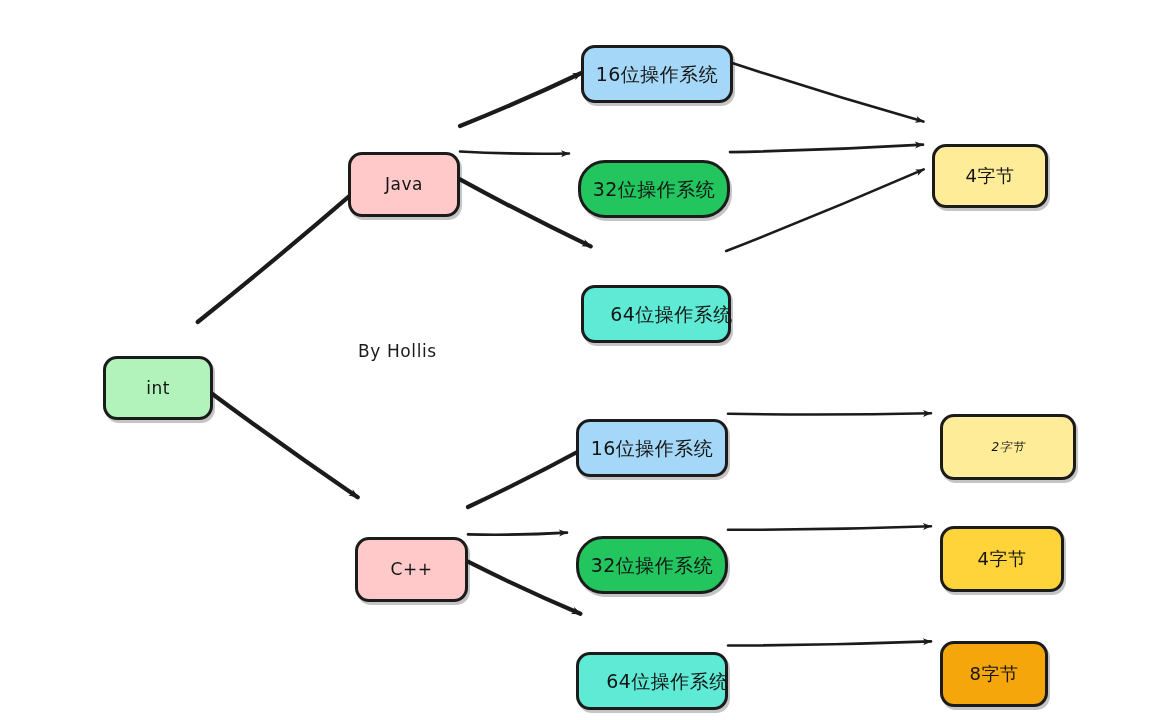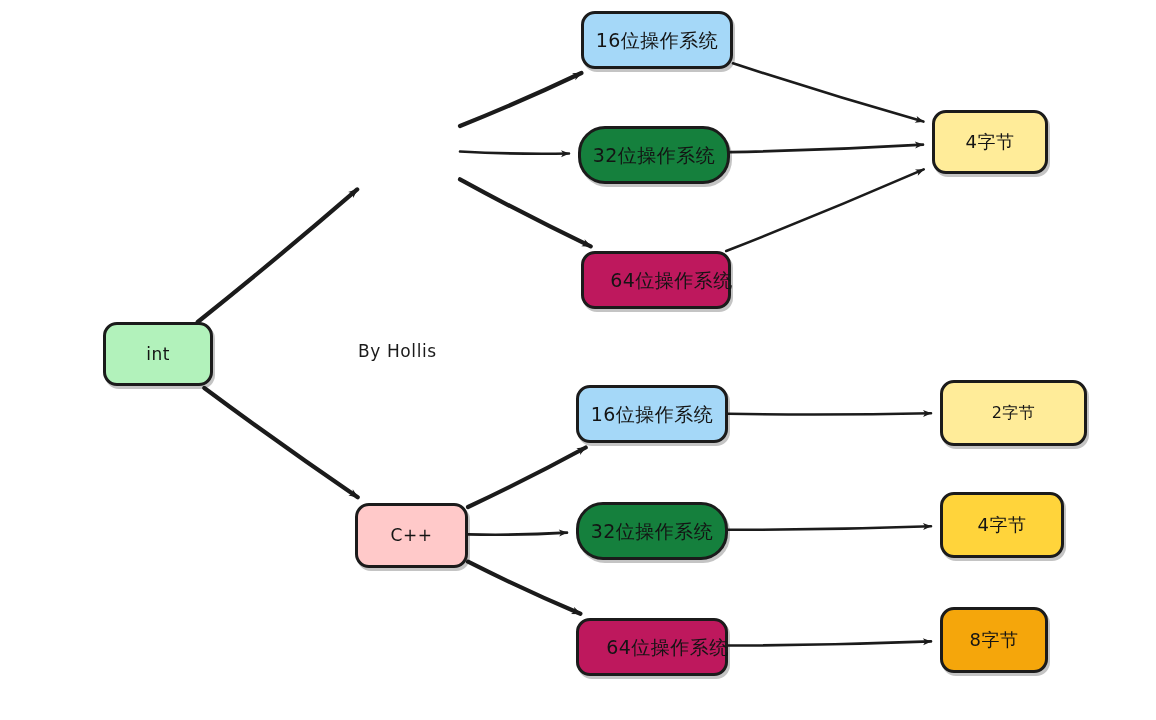--- a/index.html
+++ b/index.html
@@ -30,31 +30,32 @@
     border: 3px solid #1b1b1b;
     border-radius: 14px;
     display: flex;
     align-items: center;
     justify-content: center;
     font-family: "DejaVu Sans", sans-serif;
     color: #141414;
     letter-spacing: 0.5px;
     z-index: 3;
     box-shadow: 2px 3px 0 rgba(20,20,20,0.25);
+    margin-top: 34px;
   }
   .node-label {
     display: block;
     line-height: 1;
     white-space: nowrap;
   }
   .n-root   { background: #b2f2bb; }
   .n-lang   { background: #ffc9c9; }
   .n-os16   { background: #a5d8f8; }
-  .n-os32   { background: #15803d; border-radius: 27px; }
-  .n-os64   { background: #be185d; padding-left: 31px; }
+  .n-os32   { background: #22c55e; border-radius: 27px; }
+  .n-os64   { background: #5eead4; padding-left: 31px; }
   .n-res-l  { background: #ffec99; }
   .n-res-m  { background: #ffd43b; }
   .n-res-h  { background: #f5a60b; }
 
   .watermark {
     position: absolute;
     font-family: "DejaVu Sans", sans-serif;
     color: #1a1a1a;
     font-size: 17px;
     letter-spacing: 0.6px;
@@ -90,20 +91,23 @@
         <path d="M728.0,413.8 Q829.5,415.5 931.0,413.2" fill="none" stroke="#1b1b1b" stroke-width="2.6" stroke-linecap="round" marker-end="url(#arrow-thin)"></path>
         <path d="M728.0,529.7 Q829.5,530.0 931.0,526.2" fill="none" stroke="#1b1b1b" stroke-width="2.6" stroke-linecap="round" marker-end="url(#arrow-thin)"></path>
         <path d="M728.0,645.5 Q829.5,645.4 931.0,641.4" fill="none" stroke="#1b1b1b" stroke-width="2.6" stroke-linecap="round" marker-end="url(#arrow-thin)"></path>
       </g>
   </svg>
 
   <div class="node n-root" style="left:103px; top:322px; width:110px; height:64px; font-size:17px;">
     <span class="node-label">int</span>
   </div>
 
+  <div class="node n-lang" style="left:348px; top:118px; width:112px; height:65px; font-size:17px;">
+    <span class="node-label">Java</span>
+  </div>
 
   <div class="node n-lang" style="left:355px; top:503px; width:113px; height:65px; font-size:17px;">
     <span class="node-label">C++</span>
   </div>
 
   <div class="node n-os16" style="left:581px; top:11px; width:152px; height:58px; font-size:19px;">
     <span class="node-label">16位操作系统</span>
   </div>
 
   <div class="node n-os32" style="left:578px; top:126px; width:152px; height:58px; font-size:19px;">
@@ -123,21 +127,21 @@
   </div>
 
   <div class="node n-os64" style="left:576px; top:618px; width:152px; height:58px; font-size:19px;">
     <span class="node-label">64位操作系统</span>
   </div>
 
   <div class="node n-res-l" style="left:932px; top:110px; width:116px; height:64px; font-size:18px;">
     <span class="node-label">4字节</span>
   </div>
 
-  <div class="node n-res-l" style="left:940px; top:380px; width:147px; height:66px; font-size:16px;">
+  <div class="node n-res-l" style="left:940px; top:380px; width:136px; height:66px; font-size:12px;font-style:italic;">
     <span class="node-label">2字节</span>
   </div>
 
   <div class="node n-res-m" style="left:940px; top:492px; width:124px; height:66px; font-size:18px;">
     <span class="node-label">4字节</span>
   </div>
 
   <div class="node n-res-h" style="left:940px; top:607px; width:108px; height:66px; font-size:18px;">
     <span class="node-label">8字节</span>
   </div>

